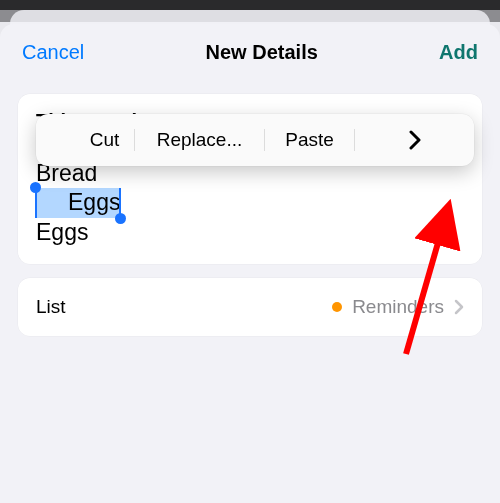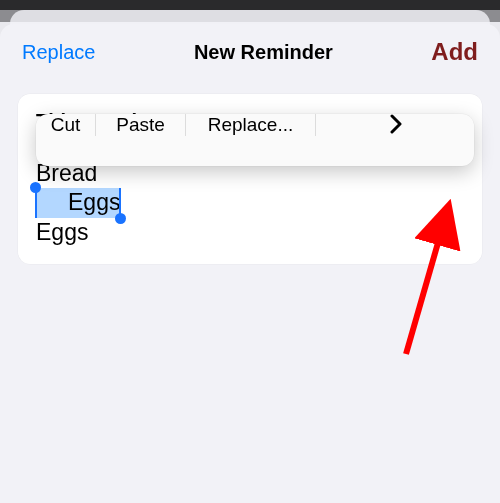--- a/index.html
+++ b/index.html
@@ -17,21 +17,21 @@
       background: #f2f2f7cc; border-radius: 14px 14px 0 0;
     }
     .sheet {
       position: absolute; left: 0; right: 0; top: 24px; bottom: 0;
       background: #f2f2f7; border-radius: 14px 14px 0 0;
       display: flex; flex-direction: column;
     }
     .nav { display: flex; align-items: center; justify-content: space-between; height: 56px; padding: 0 22px; }
     .nav-title { font-size: 20px; font-weight: 600; color: #000; }
     .nav-left { font-size: 20px; color: #007aff; }
-    .nav-right { font-size: 24px; color: #7f1d1d; font-weight: 600; }
+    .nav-right { font-size: 20px; color: #0f766e; font-weight: 600; }
     .content { padding: 0 18px; flex: 1; position: relative; }
     .group {
       background: #fff; border-radius: 12px; margin-top: 14px;
       box-shadow: 0 0 0 0.5px rgba(0,0,0,0.04);
     }
     .note-group { padding: 16px 18px; min-height: 170px; position: relative; }
     .title-line { font-size: 20px; font-weight: 600; color: #000; }
     .body-line { font-size: 23px; color: #000; line-height: 1.28; }
     .body-lines { margin-top: 26px; }
     .sel-wrap { position: relative; display: inline-block; }
@@ -41,22 +41,23 @@
       position: absolute; width: 11px; height: 11px; background: #1a73ff; border-radius: 50%; z-index: 2;
     }
     .sel-bar {
       position: absolute; width: 2px; background: #1a73ff; z-index: 2;
     }
     
     .ctx {
       position: absolute; left: 18px; right: 8px; top: 20px; height: 52px;
       background: #fafafa; border-radius: 12px;
       box-shadow: 0 6px 20px rgba(0,0,0,0.22), 0 0 0 0.5px rgba(0,0,0,0.05);
-      display: flex; align-items: flex-start; overflow: hidden;
+      display: flex; align-items: center; overflow: hidden;
       z-index: 5;
+      padding-left: 39px;
     }
     .ctx-item {
       display: flex; align-items: center; justify-content: center;
       font-size: 19px; font-weight: 400; color: #000;
       border-right: 1px solid #dcdcdc;
       padding: 0 2px;
     }
     .ctx-item:last-child { border-right: none; }
     .ctx-cut { width: 60px; }
     .ctx-copy { width: 86px; }
@@ -77,22 +78,22 @@
     }
   </style>
 </head>
 <body>
 
 <div class="backdrop"></div>
 <div class="card-behind"></div>
 
 <div class="sheet">
   <div class="nav">
-    <span class="nav-left">Replace</span>
-    <span class="nav-title">New Reminder</span>
+    <span class="nav-left">Cancel</span>
+    <span class="nav-title">New Details</span>
     <span class="nav-right">Add</span>
   </div>
 
   <div class="content">
 
     <div class="group note-group">
       <div class="title-line">Things to buy</div>
       <div class="body-lines">
         <div class="body-line">Bread</div>
         <div class="body-line">
@@ -103,33 +104,47 @@
             <span class="sel-text">Eggs</span>
             <span class="sel-bar" style="right:-1px; top:0; bottom:0;"></span>
             <span class="sel-handle" style="right:-6px; bottom:-6px;"></span>
           </span>
         </div>
         <div class="body-line">Eggs</div>
       </div>
 
       <div class="ctx">
         <div class="ctx-item ctx-cut">Cut</div>
+        <div class="ctx-item ctx-replace">Replace...</div>
         <div class="ctx-item ctx-paste">Paste</div>
-        <div class="ctx-item ctx-replace">Replace...</div>
         <div class="ctx-item ctx-more">
           <span class="chev">
             <svg width="13" height="20" viewBox="0 0 13 20" fill="none">
                 <path d="M3 2 L11 10 L3 18" stroke="#000" stroke-width="3" stroke-linecap="round" stroke-linejoin="round"></path>
               </svg>
           </span>
         </div>
       </div>
     </div>
 
 
+    <div class="group">
+      <div class="row">
+        <span class="row-label">List</span>
+        <span class="row-right">
+          <span class="dot" style="background:#ff9500"></span>
+          <span>Reminders</span>
+          <span class="disclosure">
+            <svg width="10" height="16" viewBox="0 0 10 16" fill="none">
+                <path d="M2 2 L8 8 L2 14" stroke-width="2.5" stroke-linecap="round" stroke-linejoin="round"></path>
+              </svg>
+          </span>
+        </span>
+      </div>
+    </div>
 
   </div>
 
   <svg class="arrow-annot" style="left:0; top:0;" width="500" height="503">
     <defs>
       <marker id="ah" viewBox="0 0 10 10" refX="8" refY="5" markerWidth="8" markerHeight="8" orient="auto-start-reverse">
         <path d="M 0 0 L 10 5 L 0 10 z" fill="#ff0000"></path>
       </marker>
     </defs>
     <line x1="406" y1="330" x2="448" y2="184" stroke="#ff0000" stroke-width="6" marker-end="url(#ah)"></line>

